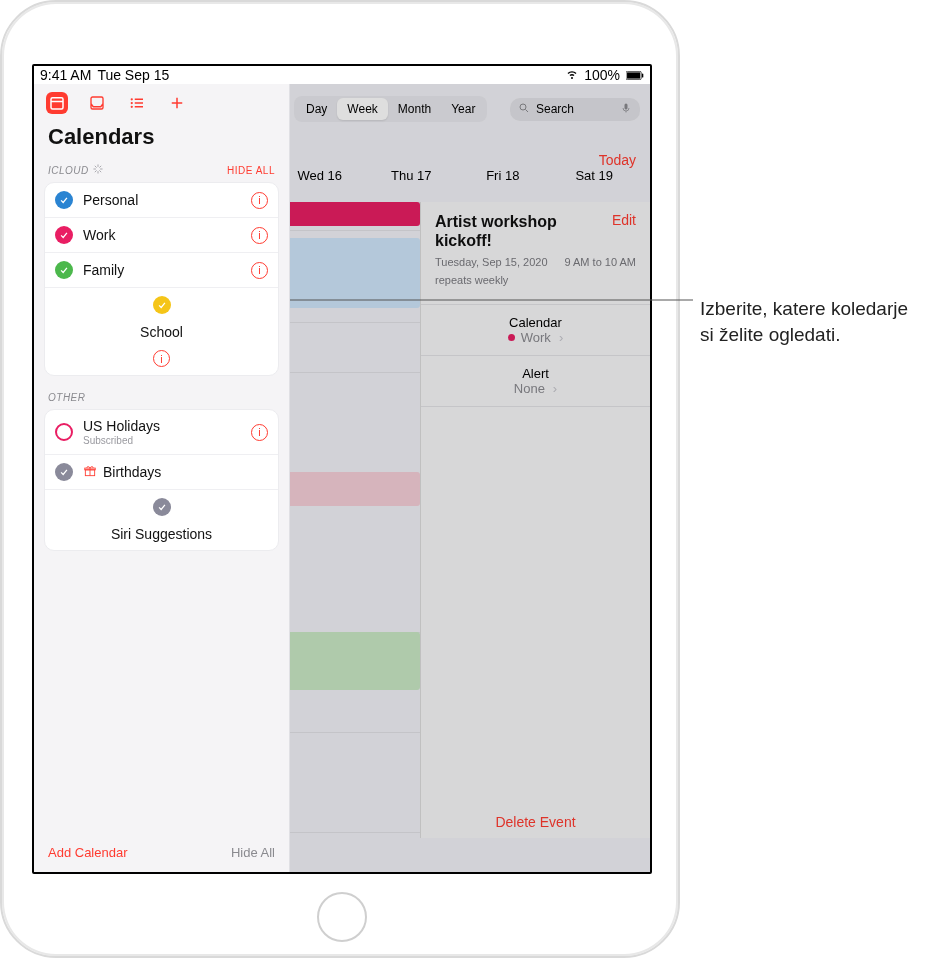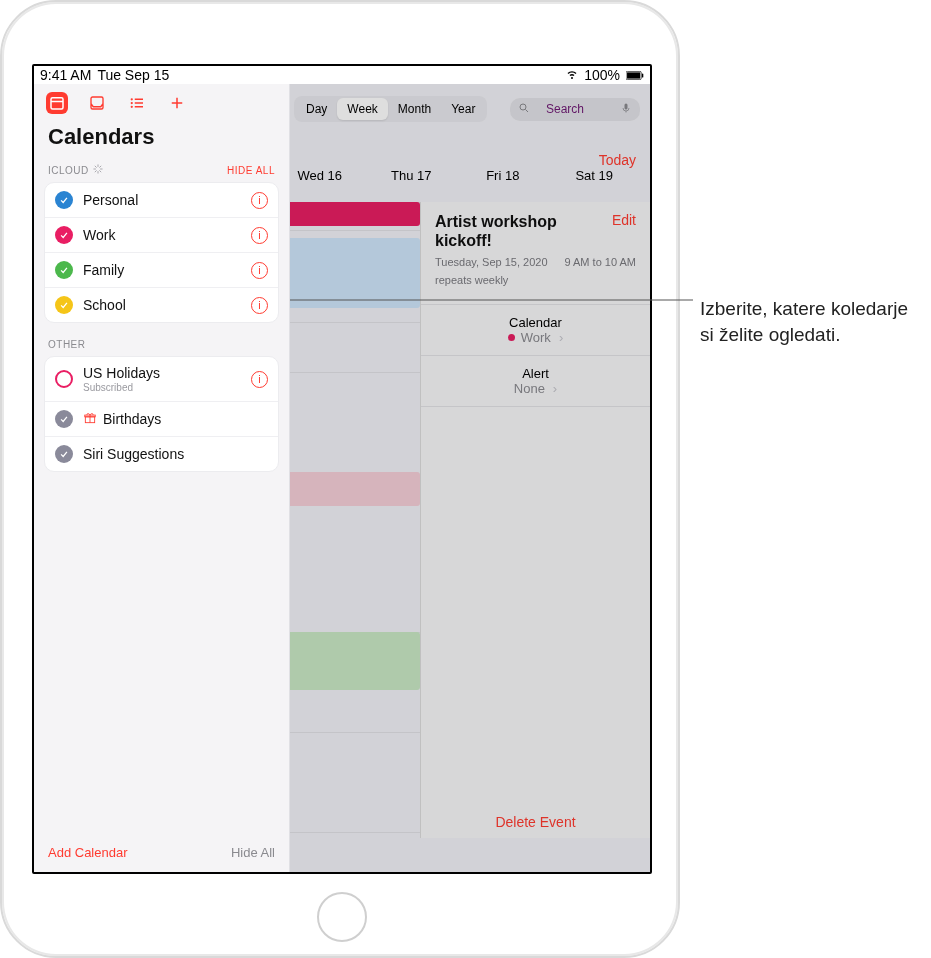--- a/index.html
+++ b/index.html
@@ -39,21 +39,21 @@
   .toolbar-row {
     position:absolute; top:6px; left:0; right:0; height:38px;
     display:flex; align-items:center; justify-content:space-between; padding:0 10px;
   }
   .seg-control {
     display:flex; background:#e9e9ee; border-radius:8px; padding:2px; font-size:12px; margin-left:250px;
   }
   .seg { padding:4px 10px; border-radius:6px; color:#000; }
   .seg.active { background:#fff; box-shadow:0 1px 2px rgba(0,0,0,.1); }
   .search-pill {
-    display:flex; align-items:center; gap:16px; background:#e3e3e8; border-radius:10px; padding:4px 8px; font-size:12px; color:#701a75; width:130px;
+    display:flex; align-items:center; gap:6px; background:#e3e3e8; border-radius:10px; padding:4px 8px; font-size:12px; color:#000000; width:130px;
   }
 
   .today-btn { position:absolute; top:68px; right:14px; color:#ff3b30; font-size:14px; }
 
   
   .day-headers { position:absolute; top:84px; left:240px; right:10px; display:flex; }
   .day-headers div { flex:1; text-align:center; font-size:13px; color:#000; }
 
   .today-pill {
     position:absolute; top:104px; left:218px; width:28px; height:26px;
@@ -96,32 +96,32 @@
     z-index:10;
   }
   .sb-toolbar { display:flex; gap:18px; padding:8px 12px 4px; align-items:center; }
   .sb-icon { width:22px; height:22px; display:flex; align-items:center; justify-content:center; color:#ff3b30; }
   .sb-icon.boxed { background:#ff3b30; color:#fff; border-radius:6px; }
   .sb-icon svg { width:18px; height:18px; }
 
   .sb-title { font-size:22px; font-weight:700; padding:6px 14px 12px; color:#111; }
 
   .sb-section-hdr { display:flex; justify-content:space-between; align-items:center; padding:2px 14px 6px; }
-  .sb-section-hdr .lbl { font-size:10px; color:#8a8a8f; letter-spacing:.5px; display:flex; align-items:flex-end; gap:4px;}
+  .sb-section-hdr .lbl { font-size:10px; color:#8a8a8f; letter-spacing:.5px; display:flex; align-items:flex-end; gap:4px;font-style:italic;}
   .sb-section-hdr .act { font-size:10px; color:#ff3b30; letter-spacing:.5px; }
 
   .sb-list {
     margin:0 10px 14px; background:#fff; border-radius:10px; overflow:hidden;
     border:1px solid #ececef;
   }
   .sb-row {
     display:flex; align-items:center; gap:10px; padding:8px 10px;
     border-bottom:1px solid #efeff2; font-size:14px; color:#111;
   }
-  .sb-row:last-child { border-bottom:none; }
+  .sb-row:last-child { border-bottom:none;flex-direction:column; }
   .chk { width:18px; height:18px; border-radius:50%; display:flex; align-items:center; justify-content:center; flex-shrink:0;}
   .chk svg { width:10px; height:10px; }
   .chk.blue   { background:#2a84d2; }
   .chk.pink   { background:#e91e63; }
   .chk.green  { background:#4cb84c; }
   .chk.yellow { background:#f5c518; }
   .chk.grey   { background:#8a8a9a; }
   .chk.hollow-pink { border:2px solid #e91e63; background:#fff; }
   .chk.hollow-red  { border:2px solid #ff3b30; background:#fff; width:16px; height:16px;}
   .info-i { width:17px; height:17px; border:1.5px solid #ff3b30; border-radius:50%; color:#ff3b30; font-size:11px; display:flex; align-items:center; justify-content:center; flex-shrink:0;}

